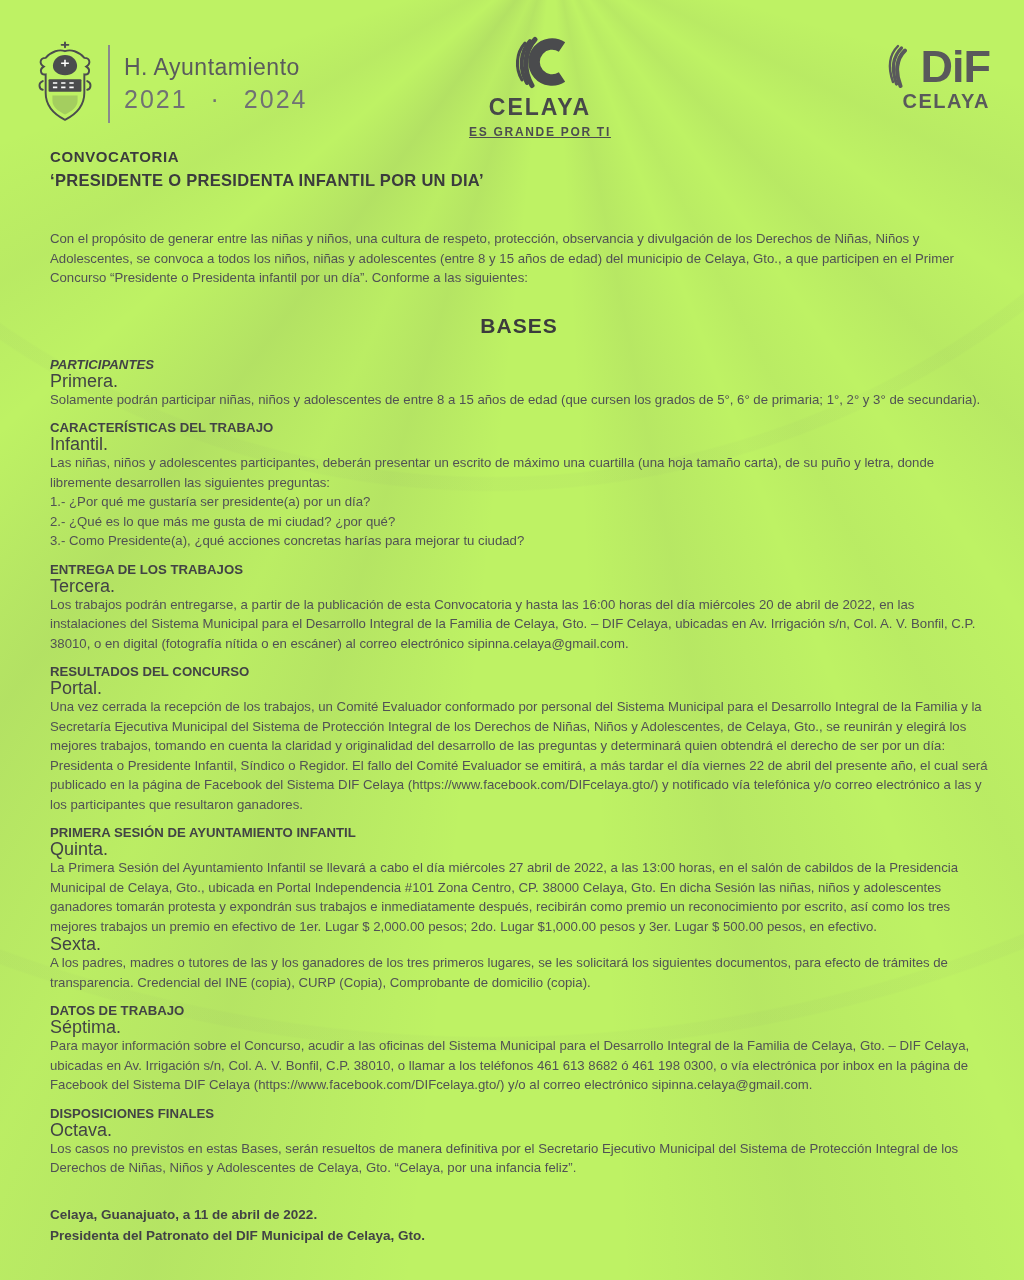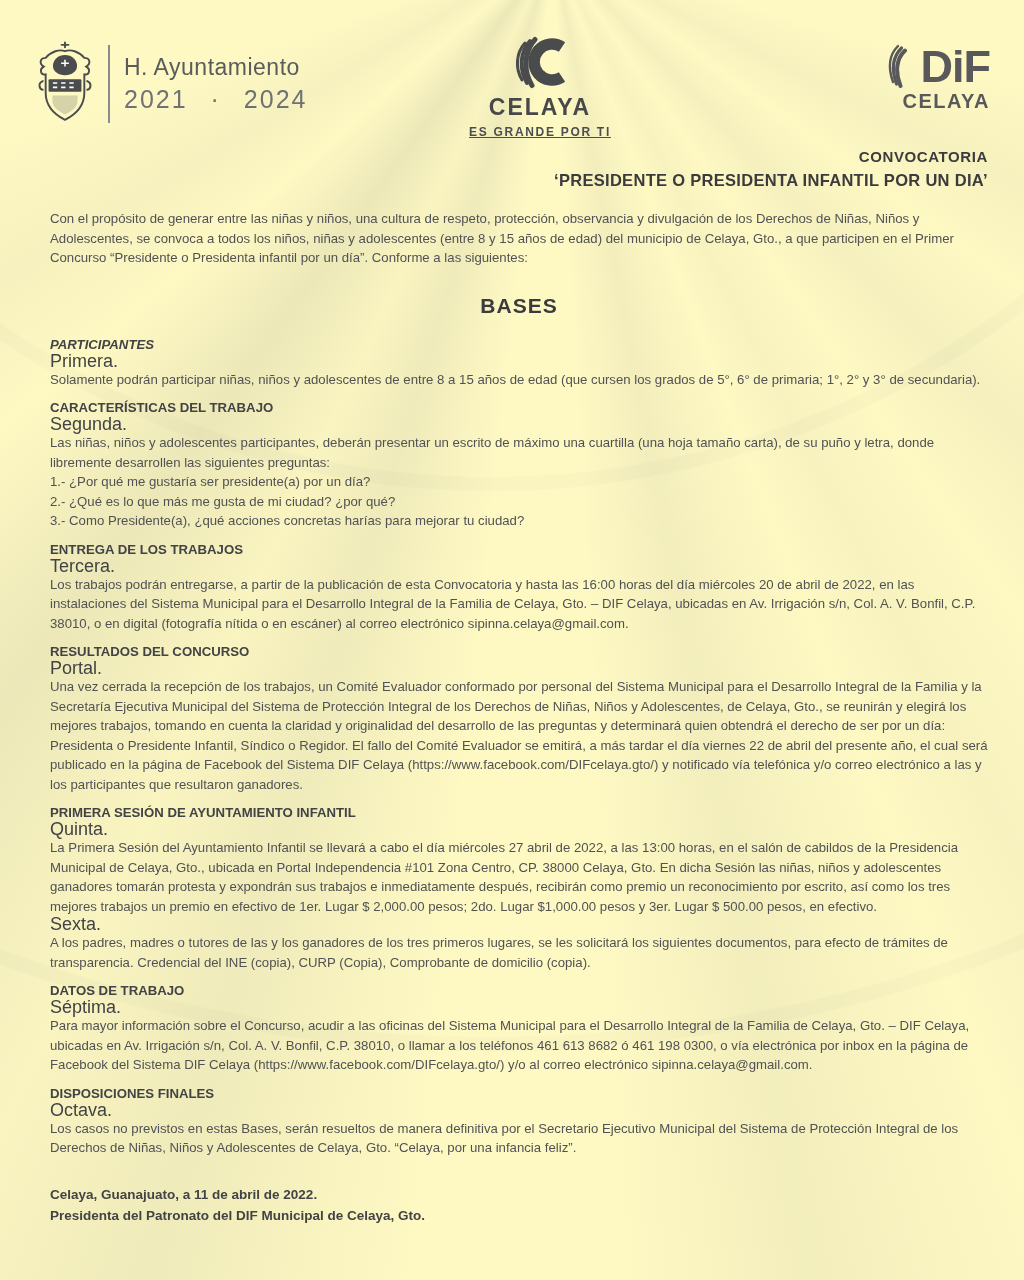--- a/index.html
+++ b/index.html
@@ -1,21 +1,21 @@
 <!DOCTYPE html>
 <html><head>
 <meta charset="utf-8">
 <style>
   * { margin:0; padding:0; box-sizing:border-box; }
   html,body { background:#ffffff; }
   .page {
     position:relative;
     width:1024px; height:1280px;
     margin:0 auto;
-    background:#fef9c3;
+    background:#bef264;
     font-family:"Liberation Sans", "DejaVu Sans", sans-serif;
     overflow:hidden;
   }
   
   .rays {
     position:absolute; inset:0; z-index:0; pointer-events:none;
     background:
       repeating-radial-gradient(circle at 48% -30%,
         transparent 0 300px,
         rgba(110,110,115,0.035) 302px 314px,
@@ -38,21 +38,21 @@
   .ayto-years { font-size:25px; color:#707174; letter-spacing:2px; word-spacing:14px; margin-top:4px; }
   .logo-center { position:absolute; left:0; right:0; top:36px; display:flex; flex-direction:column; align-items:center; transform:translateX(28px); }
   .celaya-name { font-size:23px; font-weight:800; color:#474849; letter-spacing:2px; margin-top:4px; }
   .celaya-tag { font-size:12px; font-weight:800; color:#4c4d4f; letter-spacing:1.7px; margin-top:4px;text-decoration:underline; }
   .logo-right { position:absolute; right:34px; top:40px; display:flex; flex-direction:column; align-items:flex-end; }
   .dif-row { display:flex; align-items:flex-end; gap:14px; }
   .dif-name { font-size:45px; line-height:42px; font-weight:800; color:#59595b; letter-spacing:-1px; }
   .dif-sub { font-size:20px; font-weight:800; color:#59595b; letter-spacing:1.5px; margin-top:2px; }
   
   main { position:relative; z-index:1; padding:146px 36px 0 50px; }
-  .doc-title { text-align:right; margin-bottom:16px; color:#3b3b3d; }
+  .doc-title { text-align:left; margin-bottom:36px; color:#3b3b3d; }
   .doc-title .t1 { font-size:15px; font-weight:800; line-height:22px; letter-spacing:.6px; }
   .doc-title .t2 { font-size:16.5px; font-weight:800; line-height:25px; letter-spacing:.3px; }
   .intro { font-size:13.2px; line-height:19.5px; color:#515254; }
   .bases { text-align:center; font-size:21px; font-weight:800; letter-spacing:1px; color:#3b3b3d; margin:26px 0 18px; }
   .sec { margin-bottom:10px; }
   .sec-h { font-size:13.2px; font-weight:800; line-height:17px; color:#424345; }
   .sec-h.italic { font-style:italic; }
   .sec-l { font-size:18px; font-weight:400; line-height:17px; color:#424345; }
   .sec-b { font-size:13.2px; line-height:19.5px; color:#515254; white-space:pre-line; }
   .sign { text-align:left; margin-top:26px; }
@@ -130,21 +130,21 @@
     <h1 class="bases">BASES</h1>
 
     <section class="sec">
       <h2 class="sec-h italic">PARTICIPANTES</h2>
       <h3 class="sec-l">Primera.</h3>
       <p class="sec-b">Solamente podrán participar niñas, niños y adolescentes de entre 8 a 15 años de edad (que cursen los grados de 5°, 6° de primaria; 1°, 2° y 3° de secundaria).</p>
     </section>
 
     <section class="sec">
       <h2 class="sec-h">CARACTERÍSTICAS DEL TRABAJO</h2>
-      <h3 class="sec-l">Segunda.</h3>
+      <h3 class="sec-l">Infantil.</h3>
       <p class="sec-b">Las niñas, niños y adolescentes participantes, deberán presentar un escrito de máximo una cuartilla (una hoja tamaño carta), de su puño y letra, donde libremente desarrollen las siguientes preguntas:
 1.- ¿Por qué me gustaría ser presidente(a) por un día?
 2.- ¿Qué es lo que más me gusta de mi ciudad? ¿por qué?
 3.- Como Presidente(a), ¿qué acciones concretas harías para mejorar tu ciudad?</p>
     </section>
 
     <section class="sec">
       <h2 class="sec-h">ENTREGA DE LOS TRABAJOS</h2>
       <h3 class="sec-l">Tercera.</h3>
       <p class="sec-b">Los trabajos podrán entregarse, a partir de la publicación de esta Convocatoria y hasta las 16:00 horas del día miércoles 20 de abril de 2022, en las instalaciones del Sistema Municipal para el Desarrollo Integral de la Familia de Celaya, Gto. – DIF Celaya, ubicadas en Av. Irrigación s/n, Col. A. V. Bonfil, C.P. 38010, o en digital (fotografía nítida o en escáner) al correo electrónico sipinna.celaya@gmail.com.</p>

